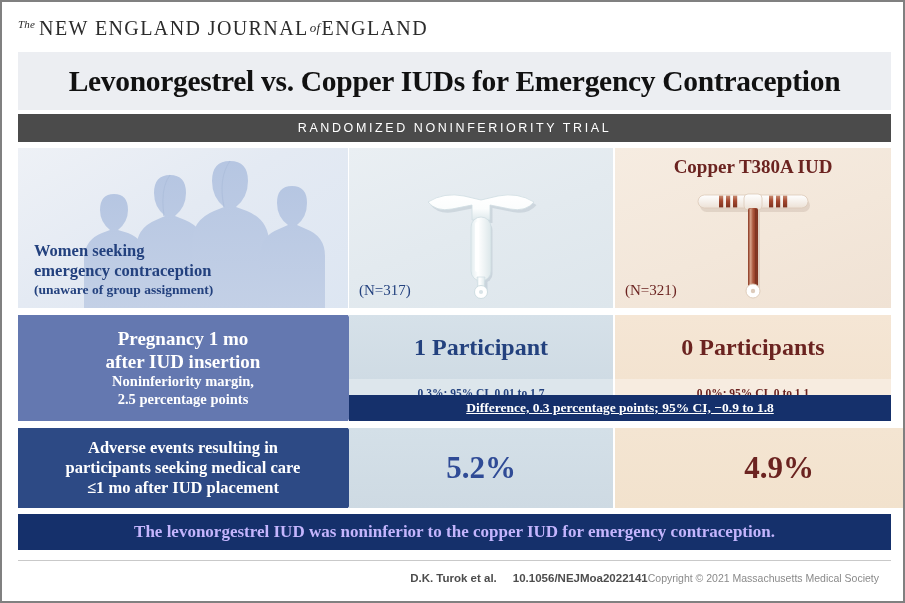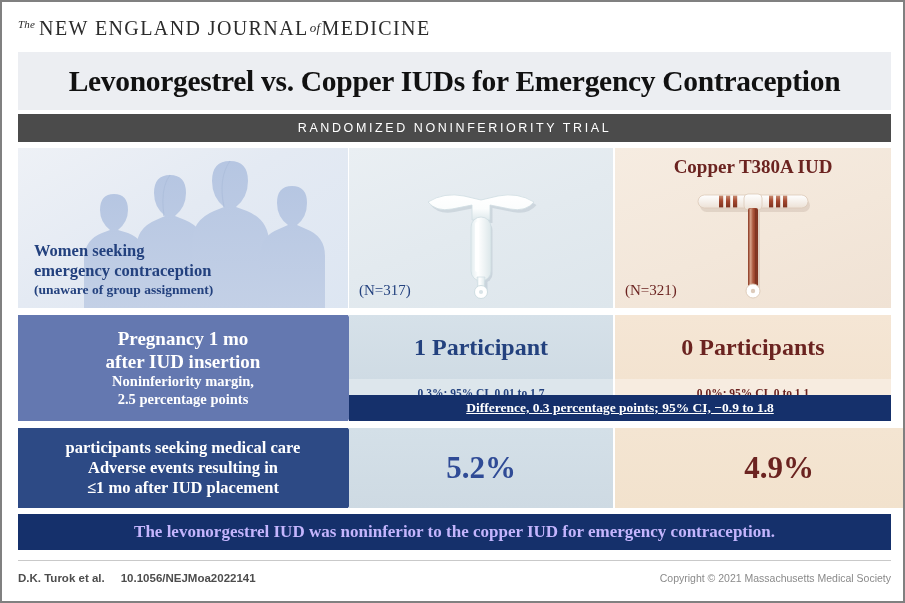--- a/index.html
+++ b/index.html
@@ -315,27 +315,27 @@
   .footer-rule {
     position: absolute;
     left: 16px;
     top: 558px;
     width: 873px;
     height: 1px;
     background: #c9c9c9;
   }
   .footer {
     position: absolute;
-    left: 16px;
+    left: 4px;
     top: 565px;
     width: 873px;
     height: 22px;
     display: flex;
     align-items: center;
-    justify-content: space-between;
+    justify-content: flex-end;
   }
   .footer .left {
     display: flex;
     align-items: baseline;
     gap: 16px;
     font-family: "Liberation Sans", sans-serif;
     font-size: 11.5px;
     font-weight: bold;
     color: #4d4d4d;
   }
@@ -347,21 +347,21 @@
 </style>
 </head>
 <body>
 
 <div id="poster">
 
   <div class="masthead">
     <span class="the">The</span>
       <span class="main">NEW ENGLAND JOURNAL</span>
       <span class="of">of</span>
-      <span class="main">MEDICINE</span>
+      <span class="main">ENGLAND</span>
   </div>
 
   <div class="title-band">
     <div class="title">Levonorgestrel vs. Copper IUDs for Emergency Contraception</div>
   </div>
 
   <div class="subtitle-bar">
     <div class="subtitle">RANDOMIZED NONINFERIORITY TRIAL</div>
   </div>
 
@@ -509,22 +509,22 @@
   <div class="preg-ci preg-ci-cu col-right">
     <div class="ci-text">0.0%; 95% CI, 0 to 1.1</div>
   </div>
 
   <div class="difference-bar">
     <div class="diff-text">Difference, 0.3 percentage points; 95% CI, −0.9 to 1.8</div>
   </div>
 
   <div class="label-panel ae-label col-left">
     <div class="inner">
+      <div class="big">Adverse events resulting in</div>
       <div class="big">participants seeking medical care</div>
-      <div class="big">Adverse events resulting in</div>
       <div class="big">≤1 mo after IUD placement</div>
     </div>
     <svg class="chevron" viewBox="0 0 26 80" preserveAspectRatio="none">
       <polygon points="0,0 0,80 26,40" fill="#2d4a85"></polygon>
     </svg>
   </div>
 
   <div class="ae-val ae-val-lng col-mid">
     <div class="pct">5.2%</div>
   </div>

